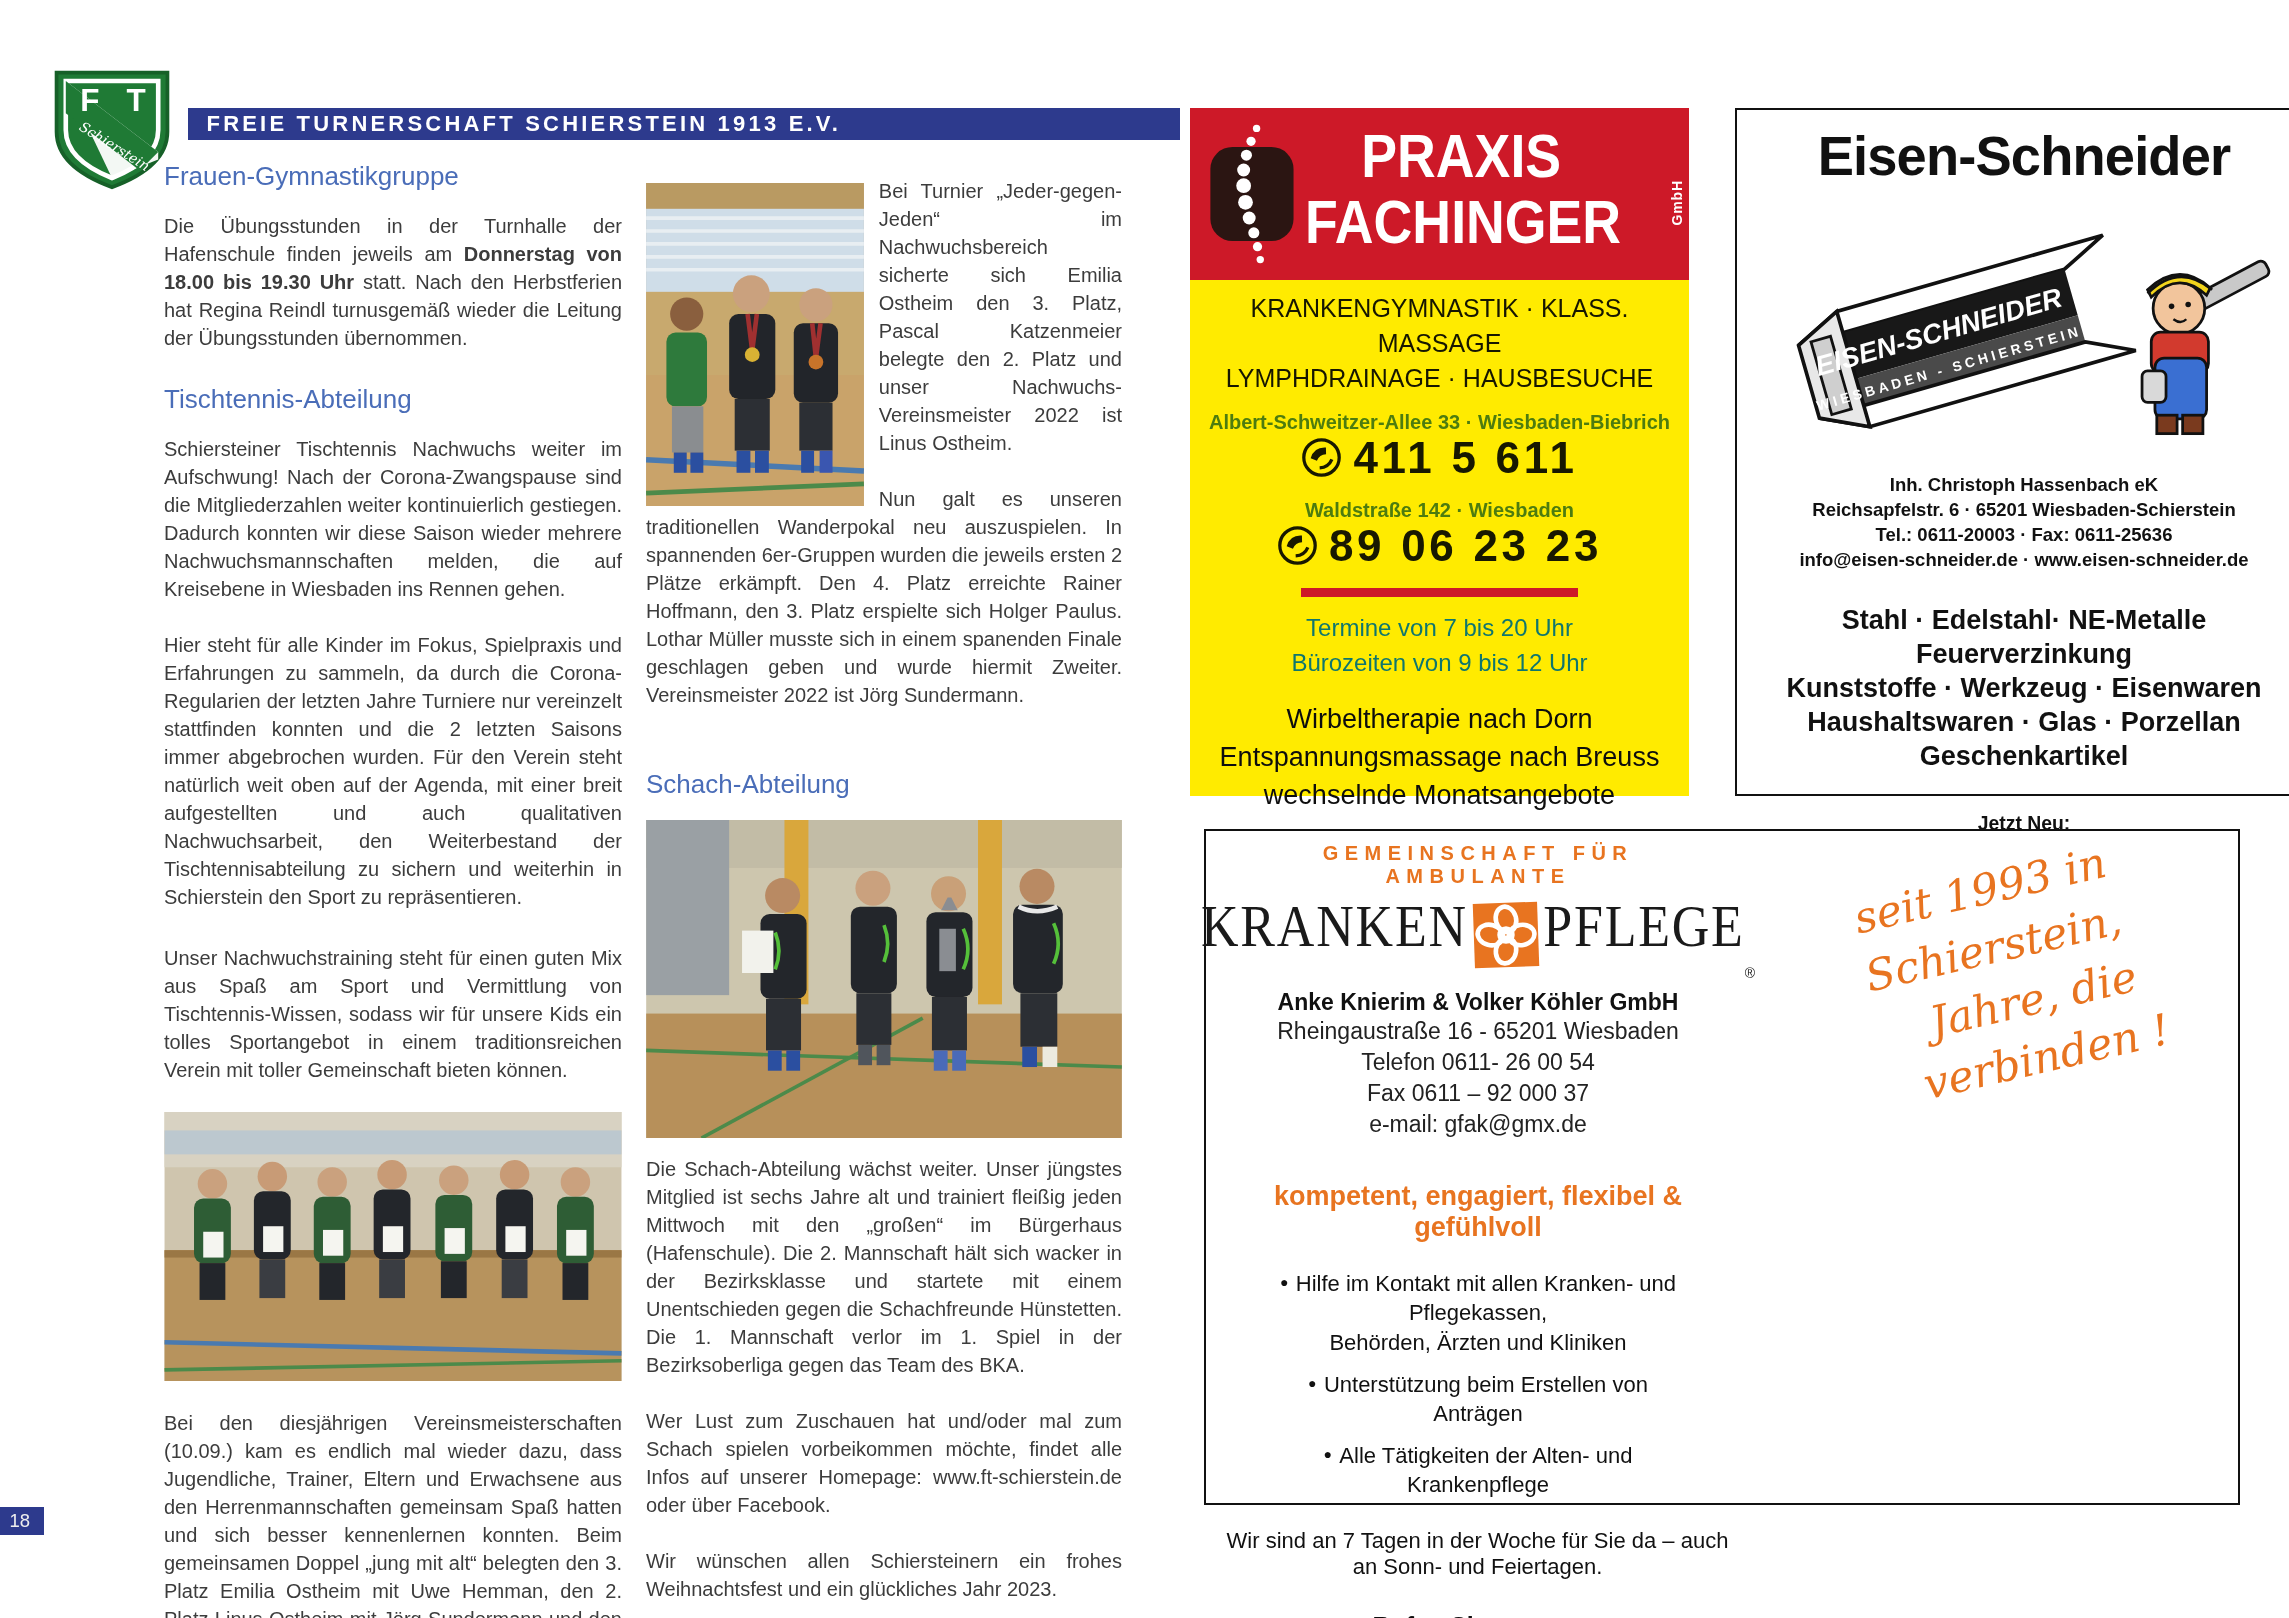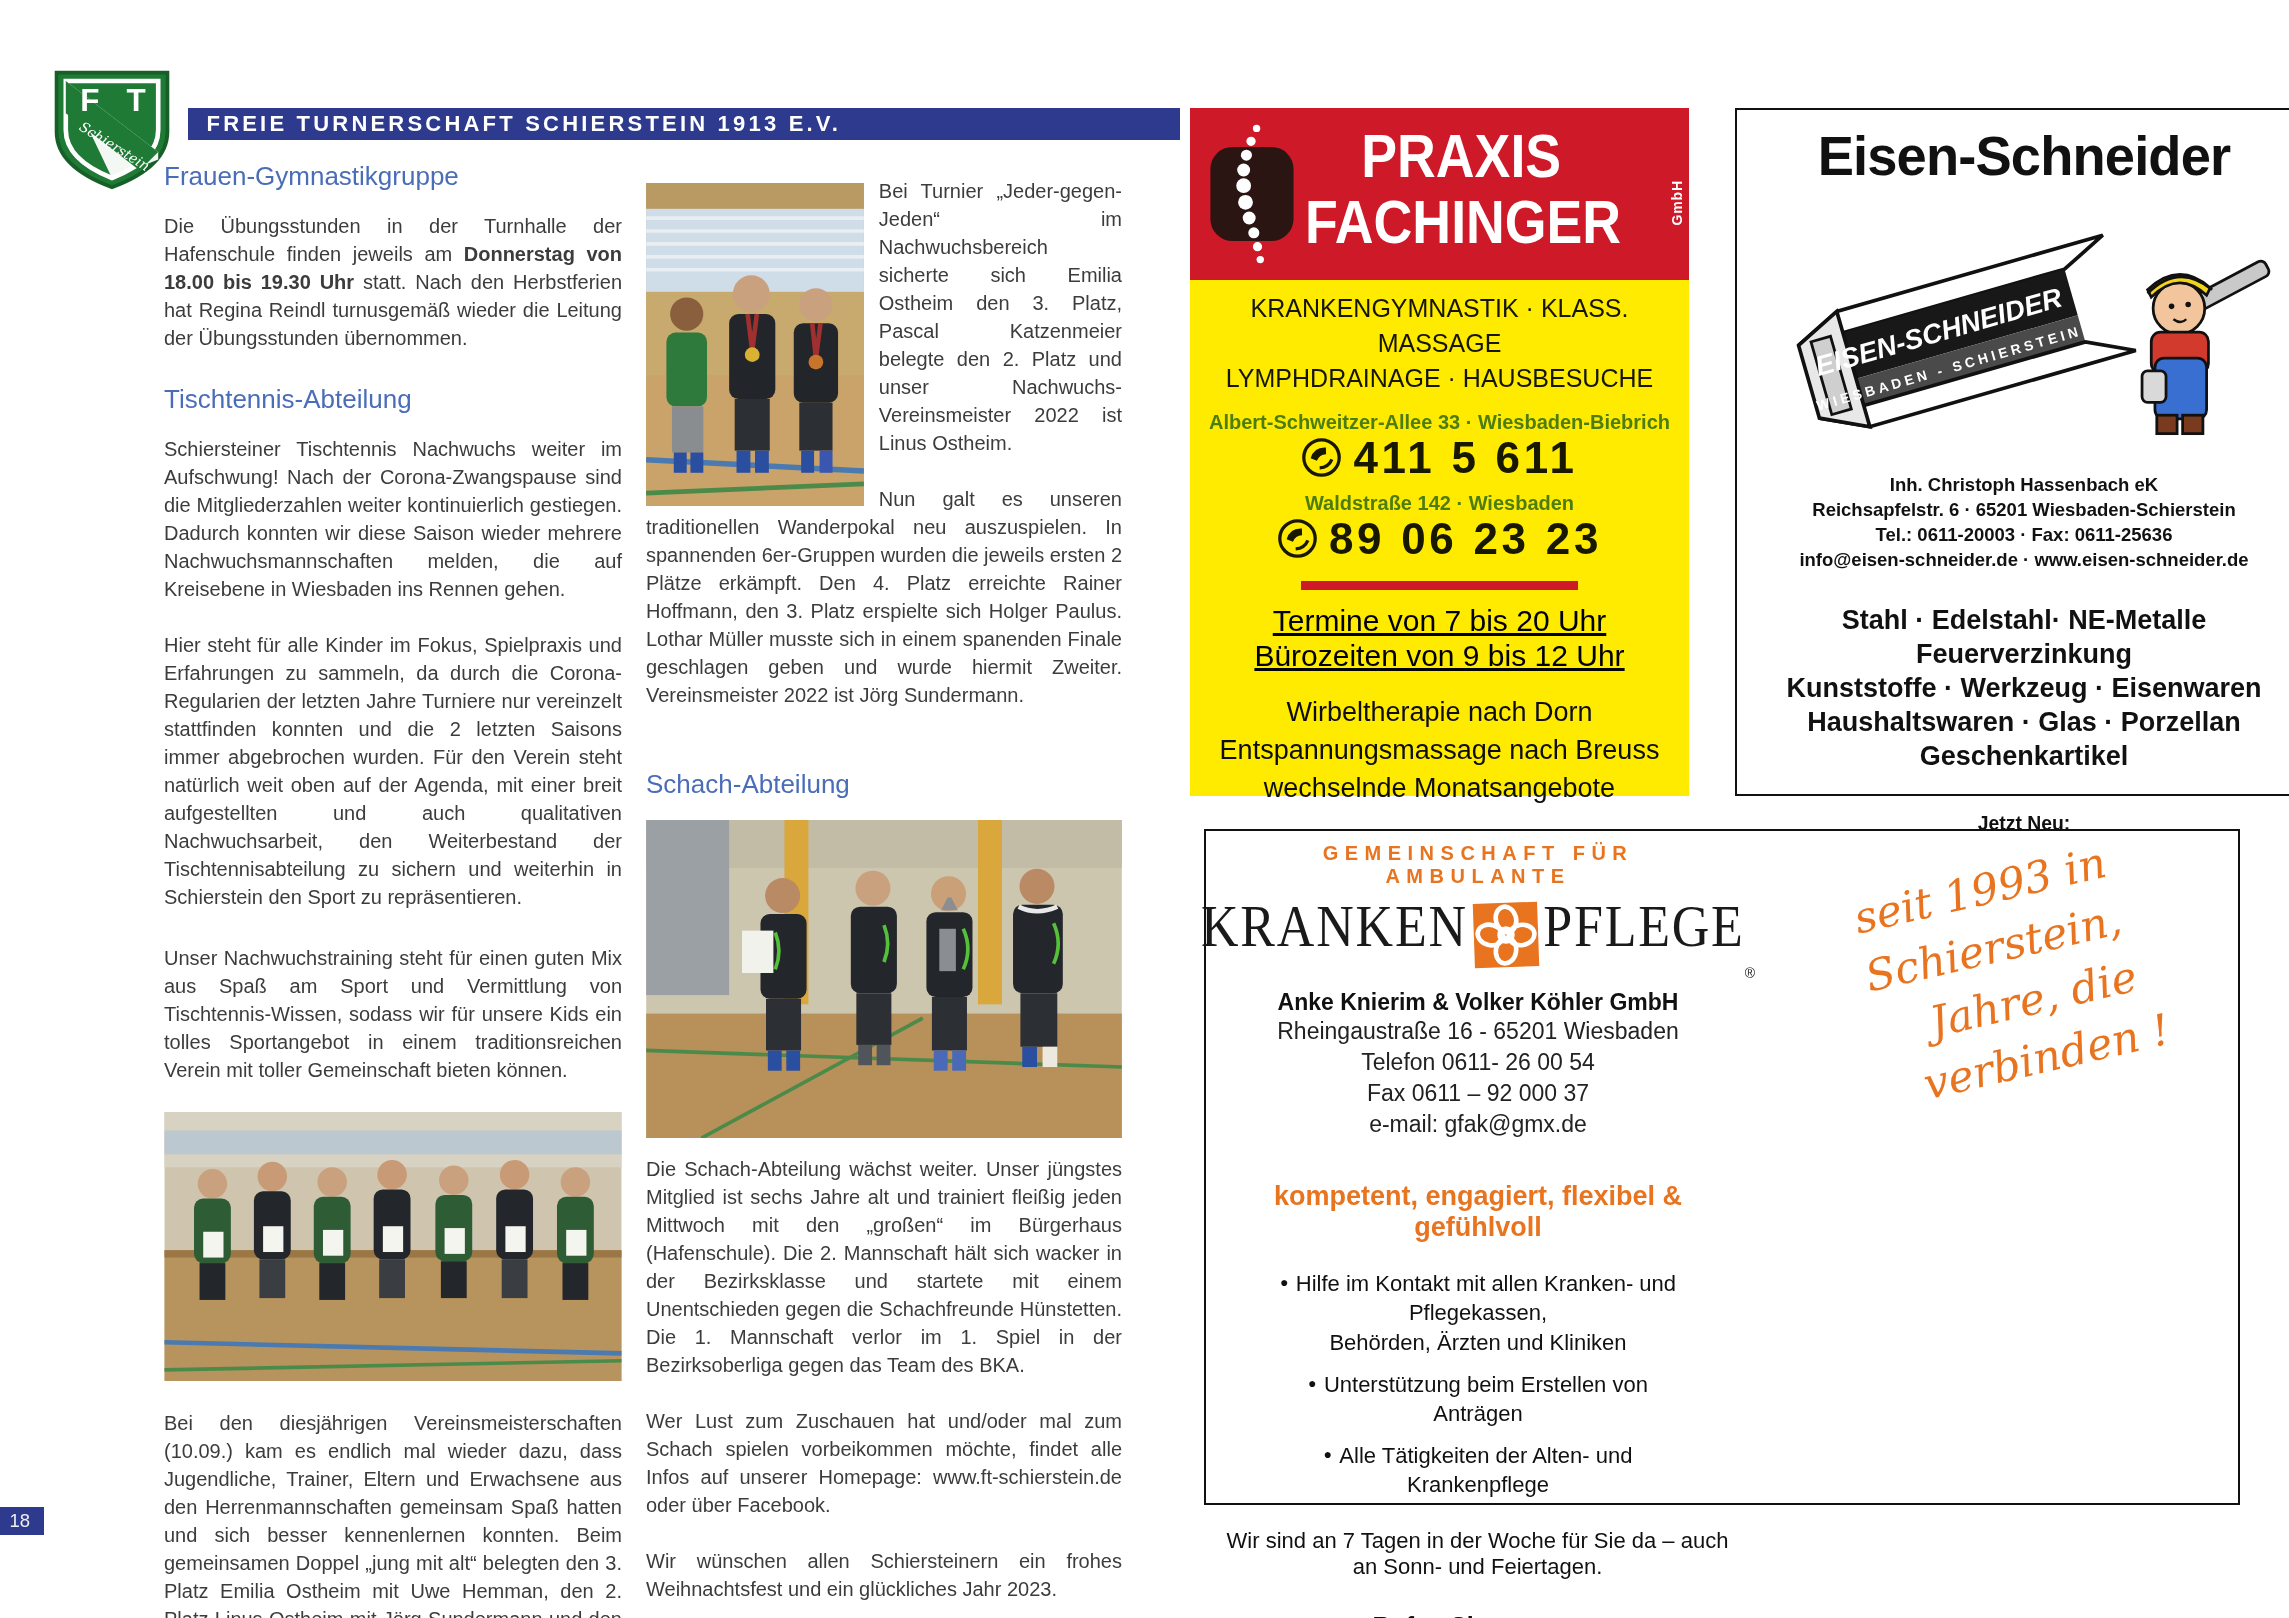--- a/index.html
+++ b/index.html
@@ -32,21 +32,21 @@
   .fach-logo{position:absolute;left:13px;top:13px;}
   .fach-name{position:absolute;left:115px;top:14.8px;width:355px;color:#fff;font-weight:bold;
     line-height:66px;font-size:61px;transform:scaleX(.88);transform-origin:left;}
   .fach-gmbh{position:absolute;right:3.7px;top:72px;color:#fff;font-size:14px;font-weight:bold;
     writing-mode:vertical-rl;transform:rotate(180deg);letter-spacing:0.9px;}
   .fach-services{font-weight:normal;color:#161600;font-size:25px;line-height:35px;padding-top:11px;}
   .fach-addr{font-weight:bold;color:#4d7c0f;font-size:20px;margin-top:14.8px;}
   .fach-phone{display:flex;justify-content:center;align-items:center;gap:11px;
     font-weight:bold;color:#181800;font-size:44px;line-height:48px;letter-spacing:3.7px;}
   .fach-divider{width:277px;height:8.3px;background:#cd1928;margin:18.5px auto 13px auto;}
-  .fach-hours{color:#000000;font-size:30px;line-height:35px;text-decoration:underline;}
+  .fach-hours{color:#0f766e;font-size:24px;line-height:35px;}
   .fach-offers{font-weight:normal;color:#0d0d0d;font-size:27px;line-height:38px;margin-top:20px;}
   .fach-insurance{color:#7c7b47;font-size:24px;margin-top:22px;}
   .fach-greeting{color:#d3242e;font-size:24px;font-weight:500;margin-top:20px;}
 
   
   .ad-eisen{position:absolute;left:1735px;top:108px;width:578px;height:688px;background:#fff;
     border:2.8px solid #111;box-sizing:border-box;text-align:center;color:#111;}
   .eisen-title{font-weight:bold;font-size:56px;letter-spacing:-0.9px;margin-top:13px;transform:scaleX(.97);}
   .eisen-graphic{margin-top:1.8px;}
   .eisen-contact{font-weight:bold;font-size:18.5px;line-height:25px;margin-top:1.8px;}
@@ -302,21 +302,21 @@
     </div>
     <div class="fach-addr">Albert-Schweitzer-Allee 33 · Wiesbaden-Biebrich</div>
     <div class="fach-phone">
       <svg width="41" height="41" viewBox="0 0 44 44">
           <circle cx="22" cy="22" r="19" fill="none" stroke="#181800" stroke-width="3.5"></circle>
           <path d="M12 16 q10 -8 20 0 l-4 6 q-6 -4 -12 0 z" fill="#181800" transform="rotate(-35 22 22)"></path>
           <path d="M14 30 q8 5 16 0" stroke="#181800" stroke-width="3.5" fill="none" transform="rotate(-35 22 22)"></path>
         </svg>
       <span>411 5 611</span>
     </div>
-    <div class="fach-addr" style="margin-top:10px">Waldstraße 142 · Wiesbaden</div>
+    <div class="fach-addr" style="margin-top:17px">Waldstraße 142 · Wiesbaden</div>
     <div class="fach-phone">
       <svg width="41" height="41" viewBox="0 0 44 44">
           <circle cx="22" cy="22" r="19" fill="none" stroke="#181800" stroke-width="3.5"></circle>
           <path d="M12 16 q10 -8 20 0 l-4 6 q-6 -4 -12 0 z" fill="#181800" transform="rotate(-35 22 22)"></path>
           <path d="M14 30 q8 5 16 0" stroke="#181800" stroke-width="3.5" fill="none" transform="rotate(-35 22 22)"></path>
         </svg>
       <span>89 06 23 23</span>
     </div>
     <div class="fach-divider"></div>
     <div class="fach-hours">

